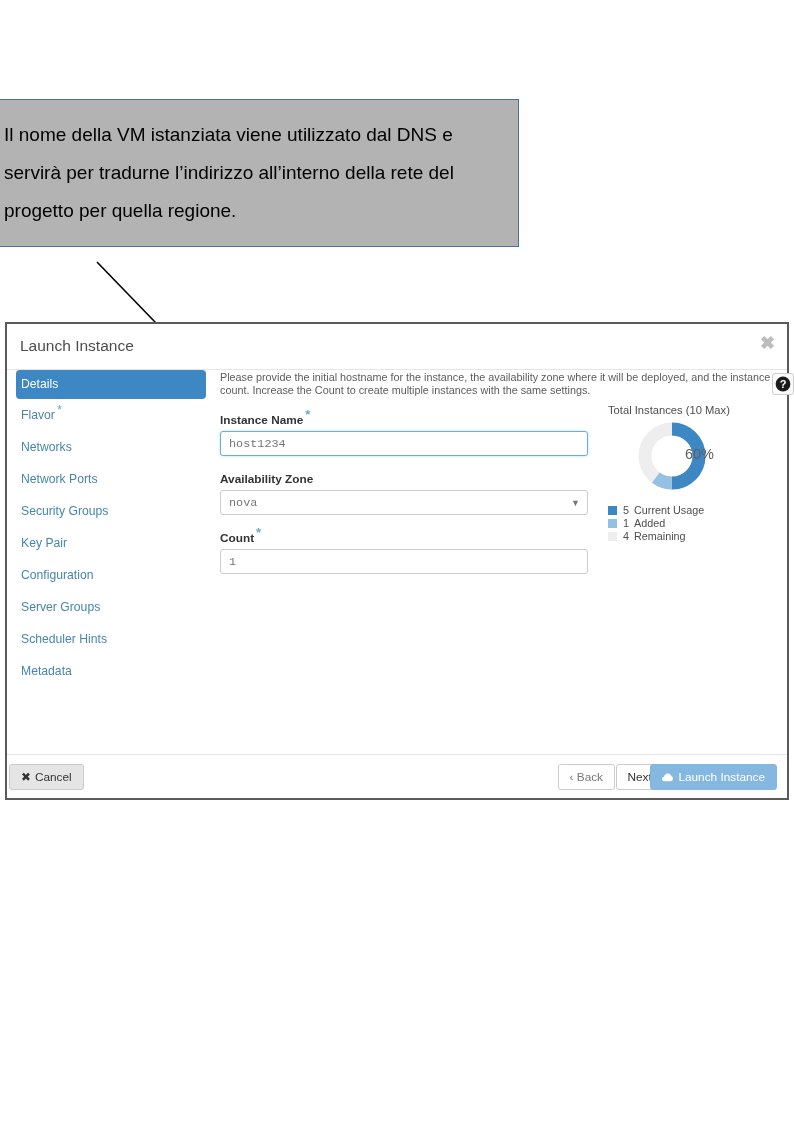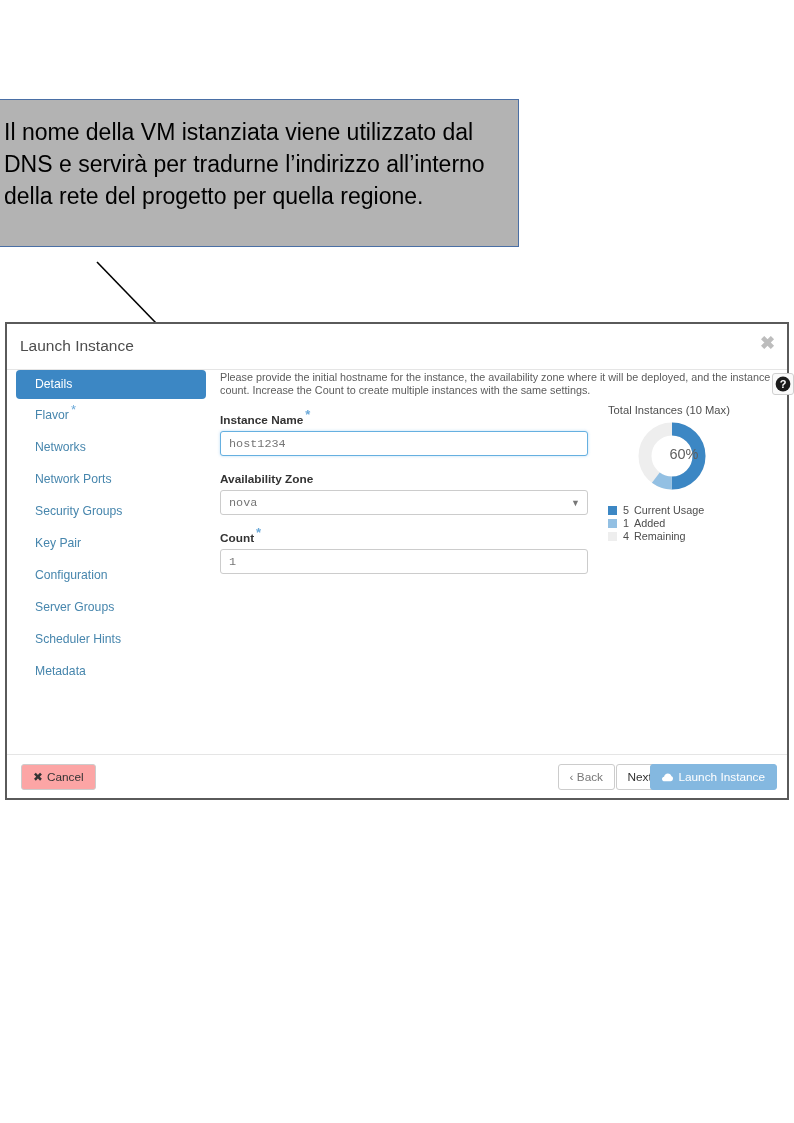--- a/index.html
+++ b/index.html
@@ -26,22 +26,22 @@
     border: 1px solid #4a6fa5;
     border-left: none;
     box-sizing: border-box;
   }
   #callout-text {
     position: absolute;
     left: 4px;
     top: 16px;
     width: 510px;
     color: #000000;
-    font-size: 23px;
-    line-height: 32px;
+    font-size: 19px;
+    line-height: 38px;
     font-family: "Liberation Sans", sans-serif;
     white-space: pre-line;
   }
 
   
   #pointer-arrow {
     position: absolute;
     left: 80px;
     top: 250px;
     width: 190px;
@@ -98,21 +98,21 @@
   
   #wizard-nav {
     position: absolute;
     left: 9px;
     top: 0px;
     width: 190px;
   }
   .nav-item {
     height: 32px;
     line-height: 32px;
-    padding-left: 19px;
+    padding-left: 5px;
     font-size: 12.2px;
     color: #4786ad;
     box-sizing: border-box;
     cursor: pointer;
     border-radius: 3px;
     white-space: nowrap;
   }
   .nav-item.active {
     background: #3c87c4;
     color: #ffffff;
@@ -210,24 +210,24 @@
   }
   #donut-wrap {
     position: relative;
     width: 76px;
     height: 72px;
     margin-left: 26px;
     margin-top: 4px;
   }
   #donut-pct {
     position: absolute;
-    left: 12px;
+    left: 4px;
     top: 26px;
     width: 76px;
-    text-align: center;
+    text-align: right;
     font-size: 14.5px;
     color: #5f5f5f;
     font-family: "Liberation Sans", sans-serif;
   }
   #quota-legend {
     margin-top: 12px;
   }
   .legend-row {
     display: flex;
     align-items: center;
@@ -262,23 +262,23 @@
     font-size: 11.8px;
     border-radius: 3px;
     box-sizing: border-box;
     cursor: pointer;
     height: 26px;
     line-height: 24px;
     padding: 0 11px;
     white-space: nowrap;
   }
   #cancel-button {
-    left: 14px;
+    left: 2px;
     top: 9px;
-    background: #fca5a5;
+    background: #e5e5e5;
     border: 1px solid #cccccc;
     color: #333333;
   }
   #back-button {
     right: 172px;
     top: 9px;
     background: #ffffff;
     border: 1px solid #cccccc;
     color: #777777;
   }

